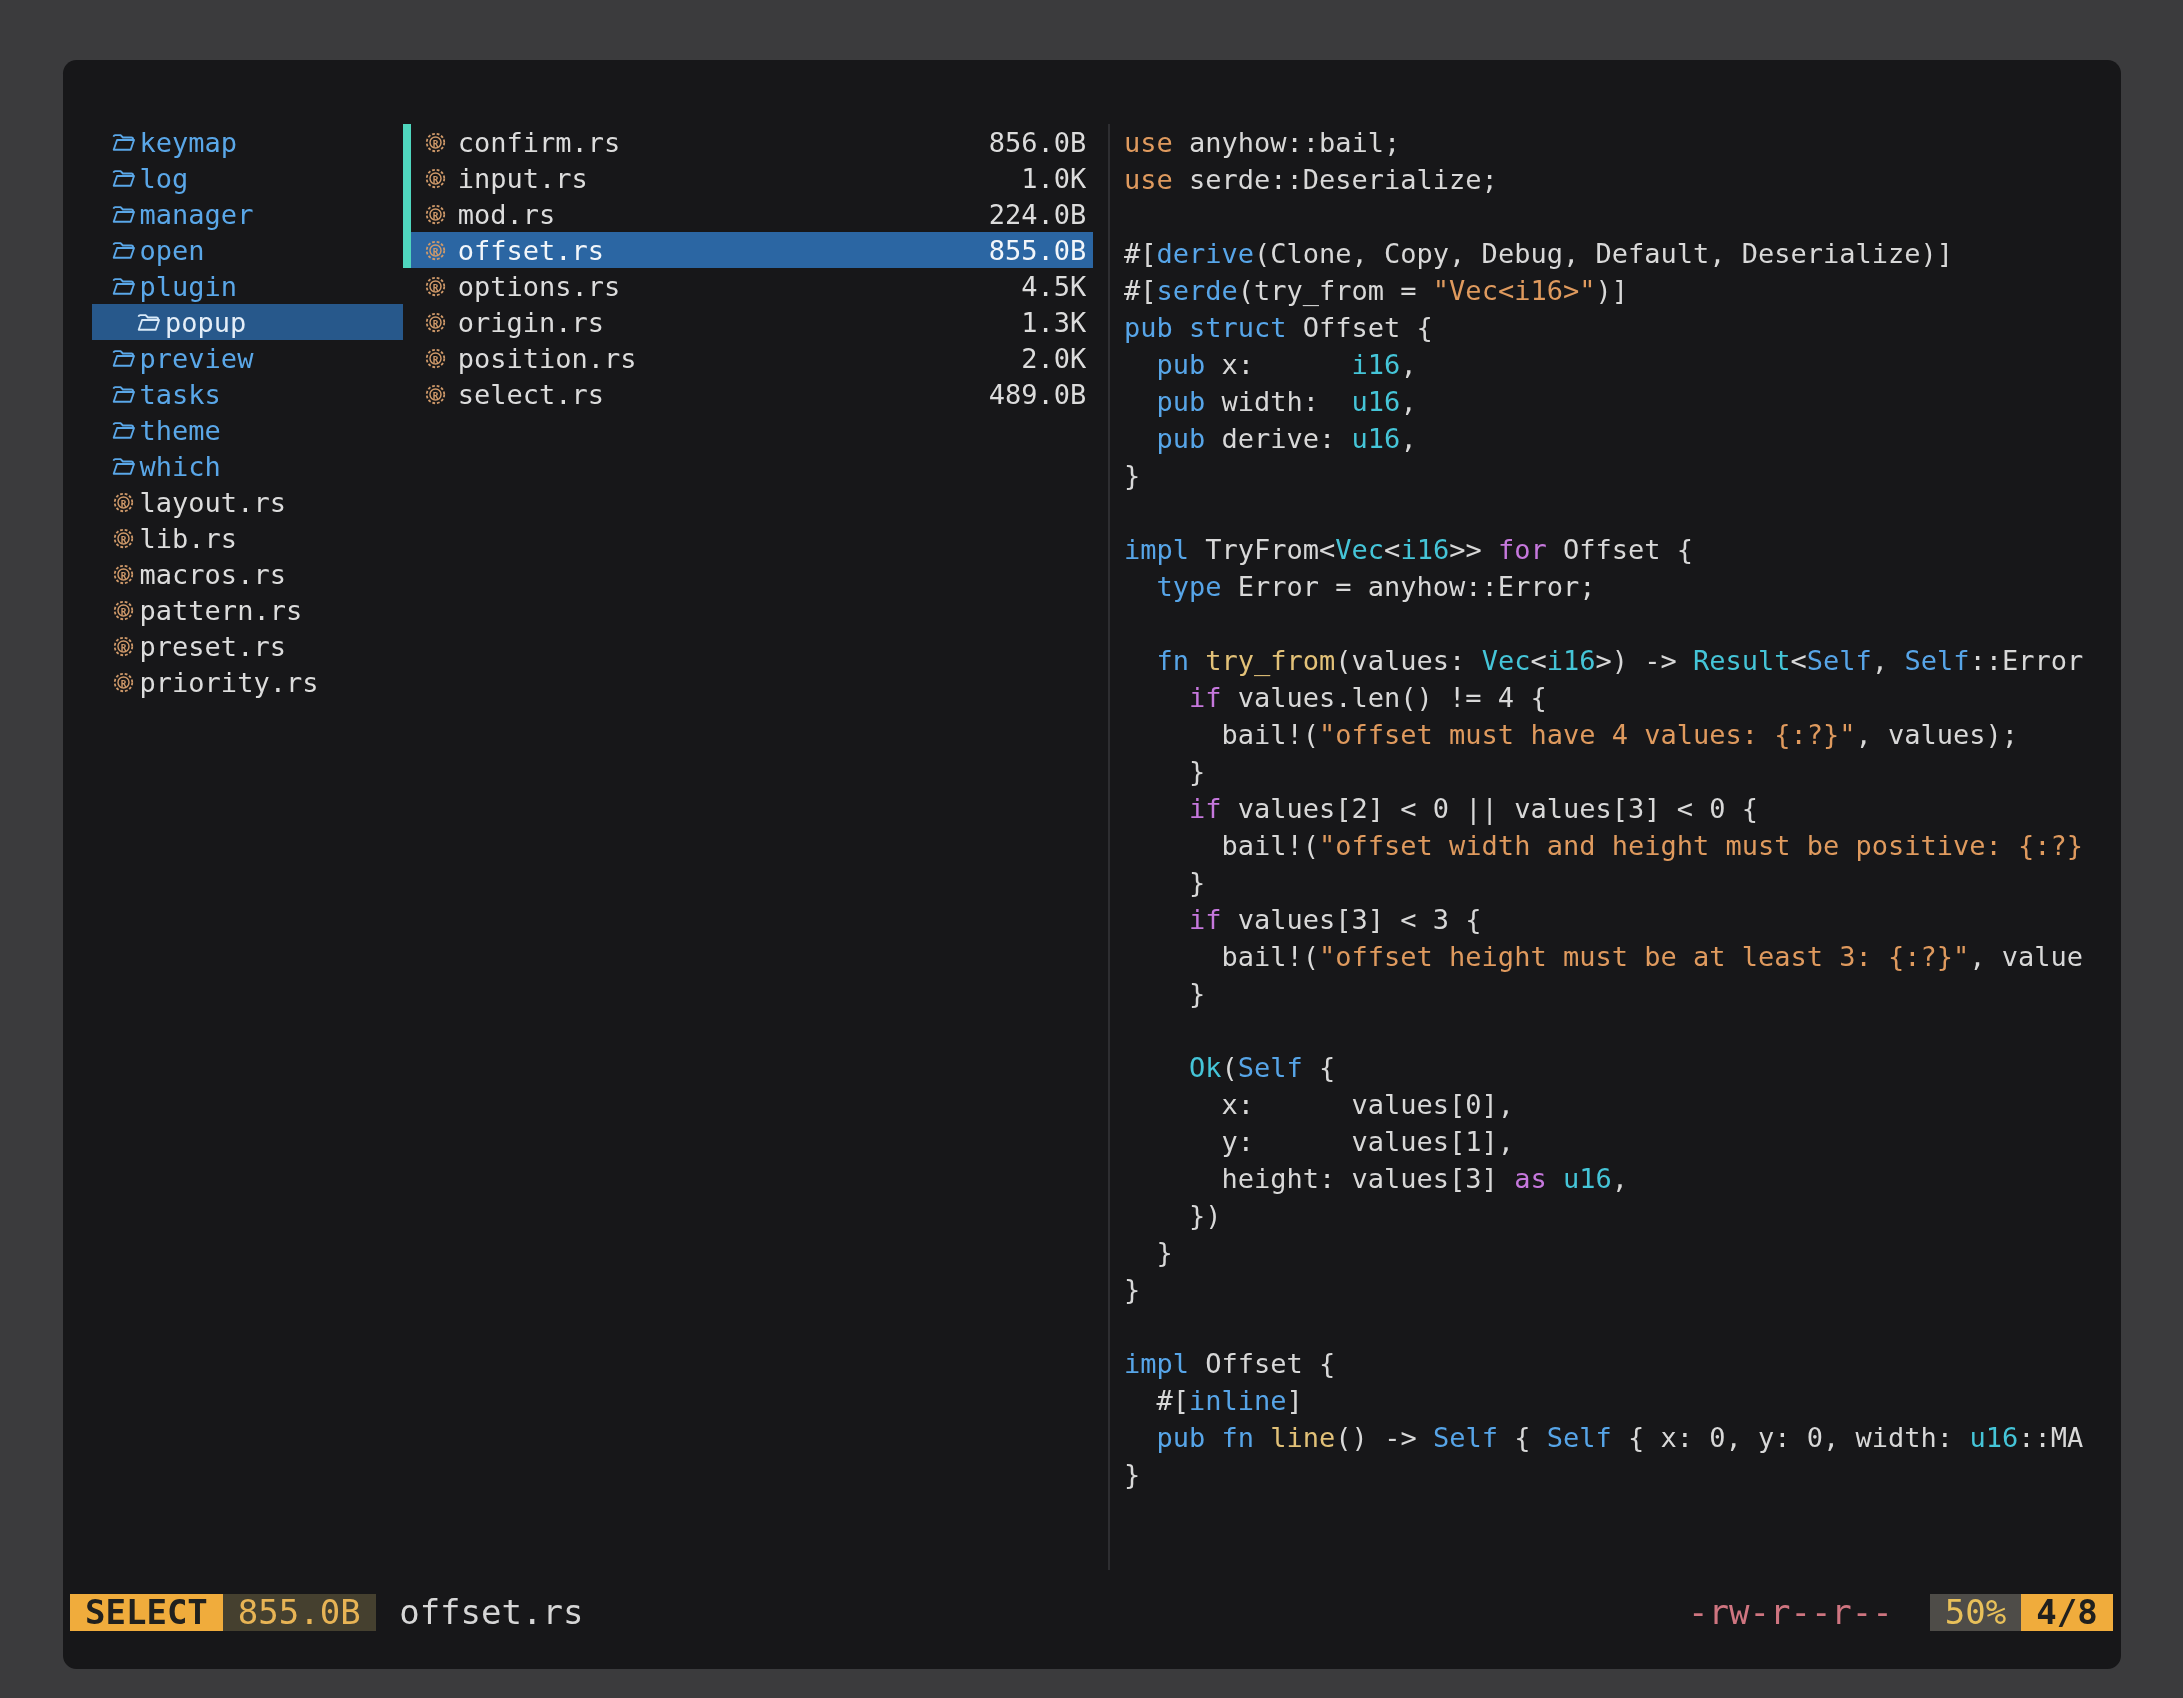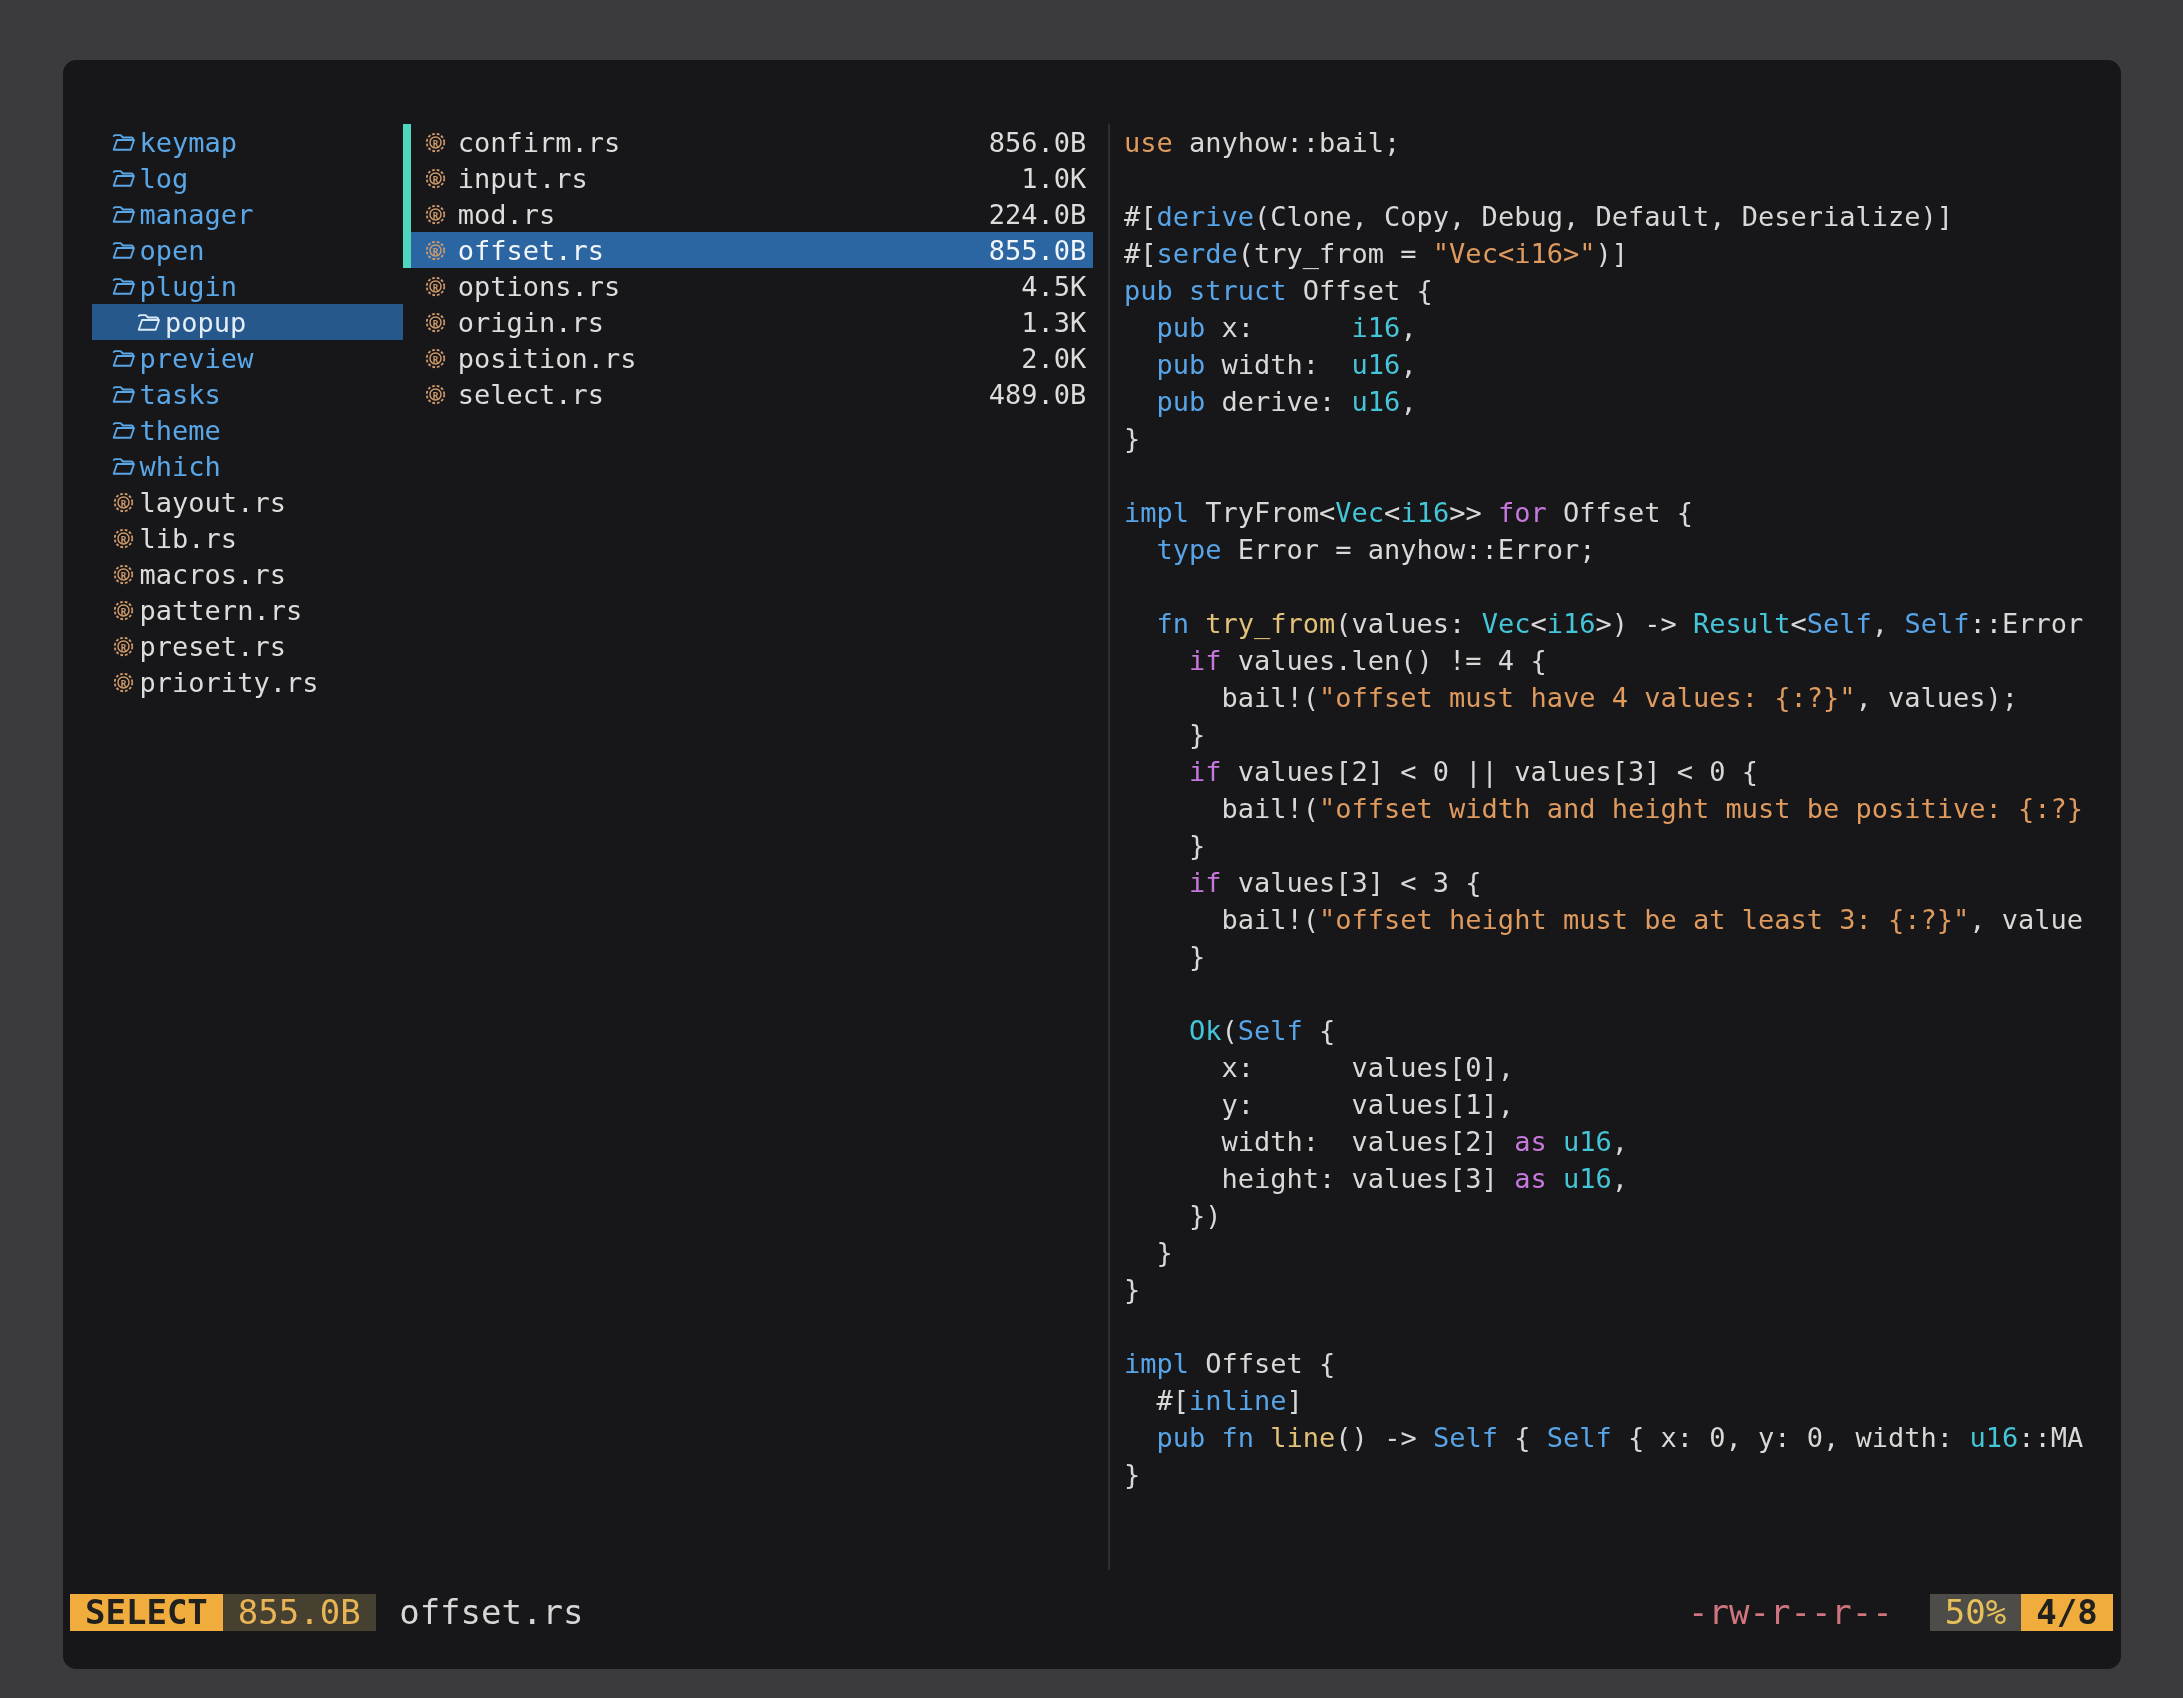--- a/index.html
+++ b/index.html
@@ -349,20 +349,21 @@
             </svg>
           </span>
           <span class="name">select.rs</span>
           <span class="grow"></span>
           <span class="fsize">489.0B</span>
         </div>
       </div>
     <div class="divider"></div>
     <div class="col-preview" id="preview">
         <div class="code-line"><span class="tok-o">use</span><span class="tok-w"> anyhow::bail;</span></div>
+        <div class="code-line"><span class="tok-o">use</span><span class="tok-w"> serde::Deserialize;</span></div>
         <div class="code-line">&nbsp;</div>
         <div class="code-line"><span class="tok-w">#[</span><span class="tok-b">derive</span><span class="tok-w">(Clone, Copy, Debug, Default, Deserialize)]</span></div>
         <div class="code-line"><span class="tok-w">#[</span><span class="tok-b">serde</span><span class="tok-w">(try_from = </span><span class="tok-o">"Vec&lt;i16&gt;"</span><span class="tok-w">)]</span></div>
         <div class="code-line"><span class="tok-b">pub</span><span class="tok-w"> </span><span class="tok-b">struct</span><span class="tok-w"> Offset {</span></div>
         <div class="code-line"><span class="tok-w">  </span><span class="tok-b">pub</span><span class="tok-w"> x:      </span><span class="tok-c">i16</span><span class="tok-w">,</span></div>
         <div class="code-line"><span class="tok-w">  </span><span class="tok-b">pub</span><span class="tok-w"> width:  </span><span class="tok-c">u16</span><span class="tok-w">,</span></div>
         <div class="code-line"><span class="tok-w">  </span><span class="tok-b">pub</span><span class="tok-w"> derive: </span><span class="tok-c">u16</span><span class="tok-w">,</span></div>
         <div class="code-line"><span class="tok-w">}</span></div>
         <div class="code-line">&nbsp;</div>
         <div class="code-line"><span class="tok-b">impl</span><span class="tok-w"> TryFrom&lt;</span><span class="tok-c">Vec</span><span class="tok-w">&lt;</span><span class="tok-c">i16</span><span class="tok-w">&gt;&gt; </span><span class="tok-m">for</span><span class="tok-w"> Offset {</span></div>
@@ -375,21 +376,20 @@
         <div class="code-line"><span class="tok-w">    </span><span class="tok-m">if</span><span class="tok-w"> values[2] &lt; 0 || values[3] &lt; 0 {</span></div>
         <div class="code-line"><span class="tok-w">      bail!(</span><span class="tok-o">"offset width and height must be positive: {:?}</span></div>
         <div class="code-line"><span class="tok-w">    }</span></div>
         <div class="code-line"><span class="tok-w">    </span><span class="tok-m">if</span><span class="tok-w"> values[3] &lt; 3 {</span></div>
         <div class="code-line"><span class="tok-w">      bail!(</span><span class="tok-o">"offset height must be at least 3: {:?}"</span><span class="tok-w">, value</span></div>
         <div class="code-line"><span class="tok-w">    }</span></div>
         <div class="code-line">&nbsp;</div>
         <div class="code-line"><span class="tok-w">    </span><span class="tok-c">Ok</span><span class="tok-w">(</span><span class="tok-b">Self</span><span class="tok-w"> {</span></div>
         <div class="code-line"><span class="tok-w">      x:      values[0],</span></div>
         <div class="code-line"><span class="tok-w">      y:      values[1],</span></div>
-        <div class="code-line"><span class="tok-w">      width:  values[2] </span><span class="tok-m">as</span><span class="tok-w"> </span><span class="tok-c">u16</span><span class="tok-w">,</span></div>
         <div class="code-line"><span class="tok-w">      height: values[3] </span><span class="tok-m">as</span><span class="tok-w"> </span><span class="tok-c">u16</span><span class="tok-w">,</span></div>
         <div class="code-line"><span class="tok-w">    })</span></div>
         <div class="code-line"><span class="tok-w">  }</span></div>
         <div class="code-line"><span class="tok-w">}</span></div>
         <div class="code-line">&nbsp;</div>
         <div class="code-line"><span class="tok-b">impl</span><span class="tok-w"> Offset {</span></div>
         <div class="code-line"><span class="tok-w">  #[</span><span class="tok-b">inline</span><span class="tok-w">]</span></div>
         <div class="code-line"><span class="tok-w">  </span><span class="tok-b">pub</span><span class="tok-w"> </span><span class="tok-b">fn</span><span class="tok-w"> </span><span class="tok-y">line</span><span class="tok-w">() -&gt; </span><span class="tok-b">Self</span><span class="tok-w"> { </span><span class="tok-b">Self</span><span class="tok-w"> { x: 0, y: 0, width: </span><span class="tok-c">u16</span><span class="tok-w">::MA</span></div>
         <div class="code-line"><span class="tok-w">}</span></div>
       </div>

